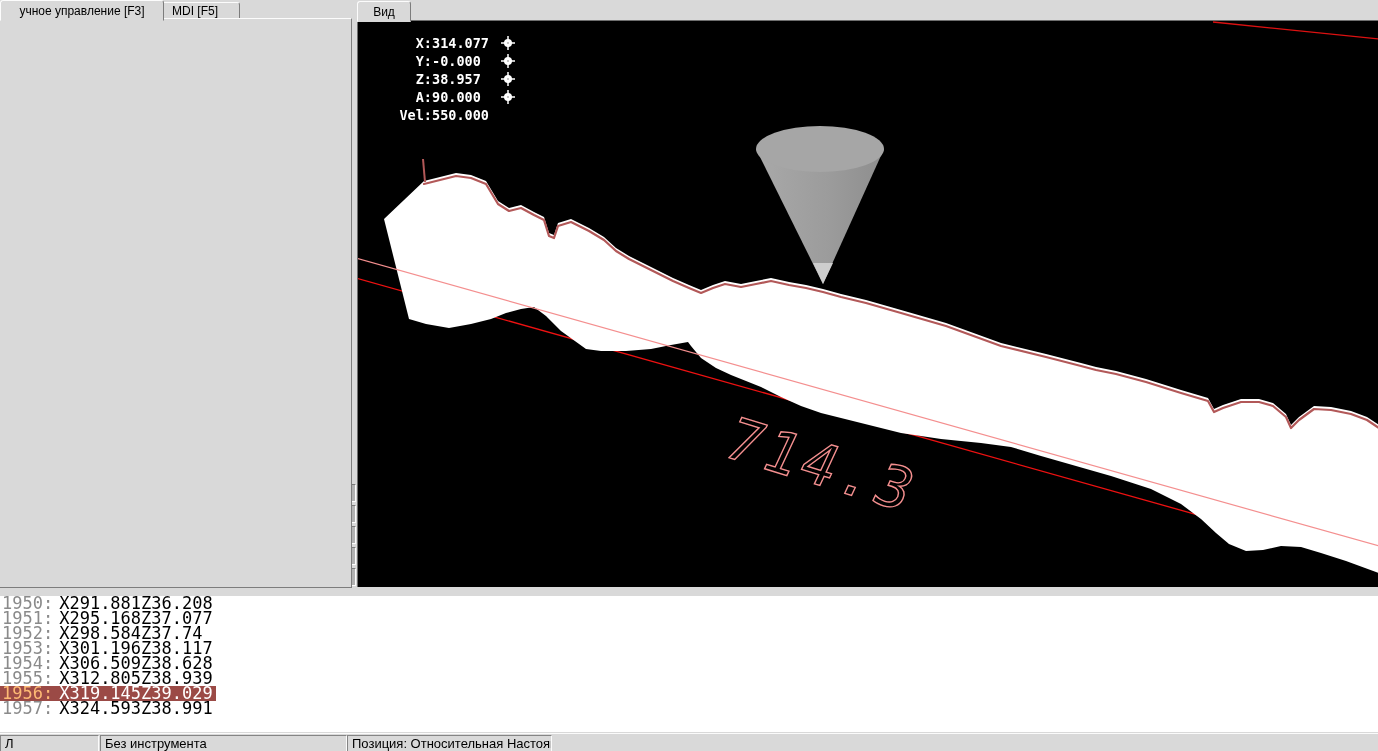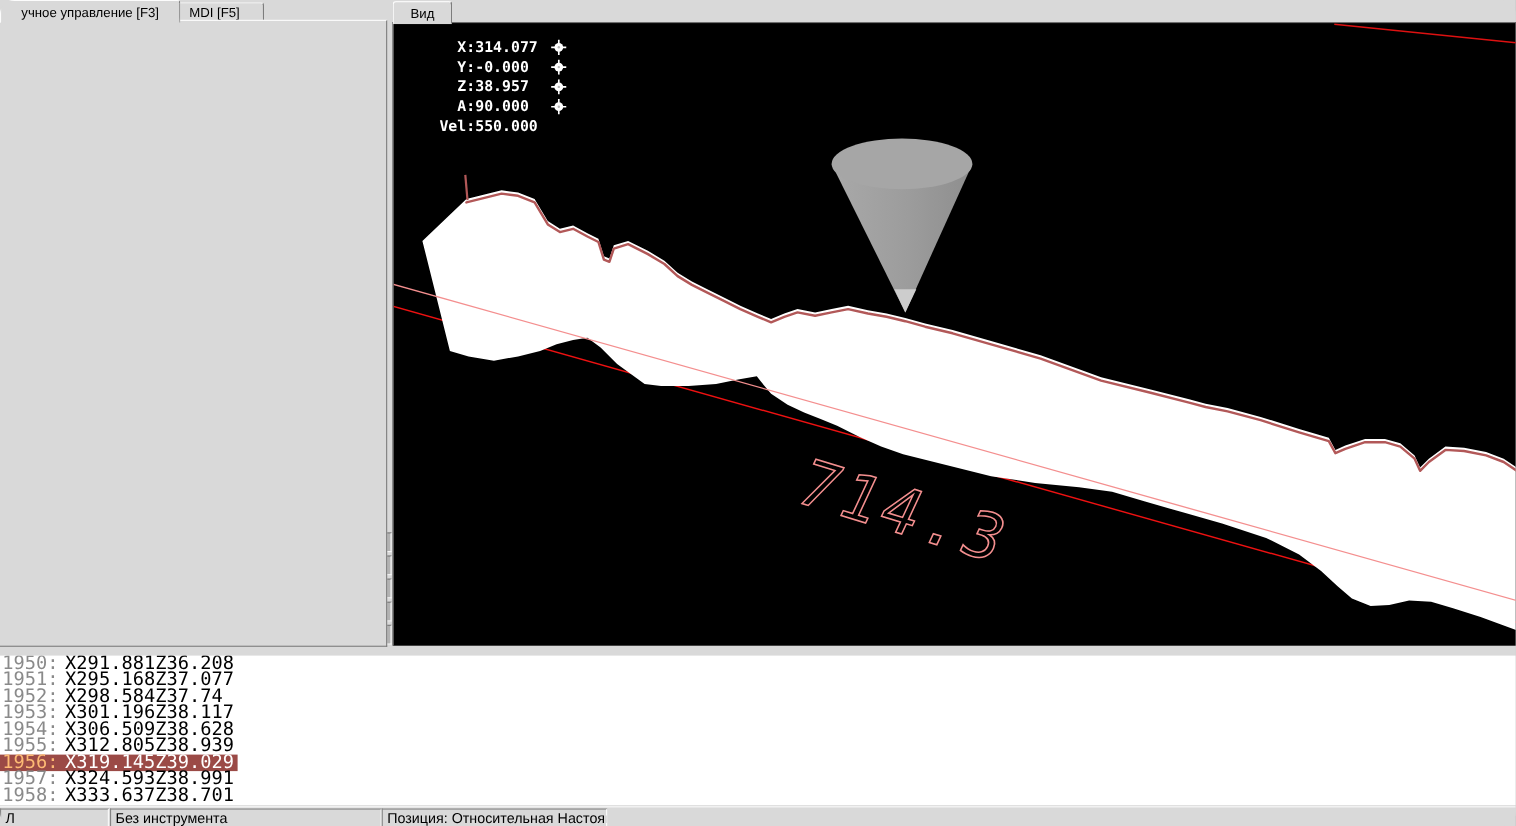--- a/index.html
+++ b/index.html
@@ -1,17 +1,17 @@
 <!DOCTYPE html>
 <html><head>
 <meta charset="utf-8">
 <style>
   html,body{margin:0;padding:0;background:#d9d9d9;}
   .app{position:relative;width:1378px;height:751px;background:#d9d9d9;overflow:hidden;
-       font-family:"Liberation Sans",sans-serif;font-size:12px;color:#000;border-radius:13px;}
+       font-family:"Liberation Sans",sans-serif;font-size:12px;color:#000;}
   .abs{position:absolute;}
 
   
   .raised{background:#d9d9d9;border:1px solid;border-color:#fcfcfc #828282 #828282 #fcfcfc;
           box-shadow:inset 1px 1px 0 #ececec, inset -1px -1px 0 #a8a8a8;}
   .btn{display:flex;align-items:center;justify-content:center;cursor:default;font-size:12.5px;}
   .btn.disabled{color:#a5a5a5;}
 
   
   .tab{position:absolute;background:#d9d9d9;border:1px solid;border-color:#fcfcfc #7d7d7d transparent #fcfcfc;
@@ -267,21 +267,20 @@
 
   <div class="gcode abs">
     <div class="gl"><span class="inner"><span class="ln">1950:</span><span class="gc">X291.881Z36.208</span></span></div>
     <div class="gl"><span class="inner"><span class="ln">1951:</span><span class="gc">X295.168Z37.077</span></span></div>
     <div class="gl"><span class="inner"><span class="ln">1952:</span><span class="gc">X298.584Z37.74</span></span></div>
     <div class="gl"><span class="inner"><span class="ln">1953:</span><span class="gc">X301.196Z38.117</span></span></div>
     <div class="gl"><span class="inner"><span class="ln">1954:</span><span class="gc">X306.509Z38.628</span></span></div>
     <div class="gl"><span class="inner"><span class="ln">1955:</span><span class="gc">X312.805Z38.939</span></span></div>
     <div class="gl active"><span class="inner"><span class="ln">1956:</span><span class="gc">X319.145Z39.029</span></span></div>
     <div class="gl"><span class="inner"><span class="ln">1957:</span><span class="gc">X324.593Z38.991</span></span></div>
-    <div class="gl"><span class="inner"><span class="ln">1958:</span><span class="gc">X333.637Z38.701</span></span></div>
   </div>
 
   <div class="statusbar abs">
     <span class="scell" style="left:0;width:89px;">Л</span>
     <span class="scell" style="left:100px;width:237px;">Без инструмента</span>
     <span class="scell" style="left:347px;width:195px;">Позиция: Относительная Настоящая</span>
   </div>
 
 </div>
 

